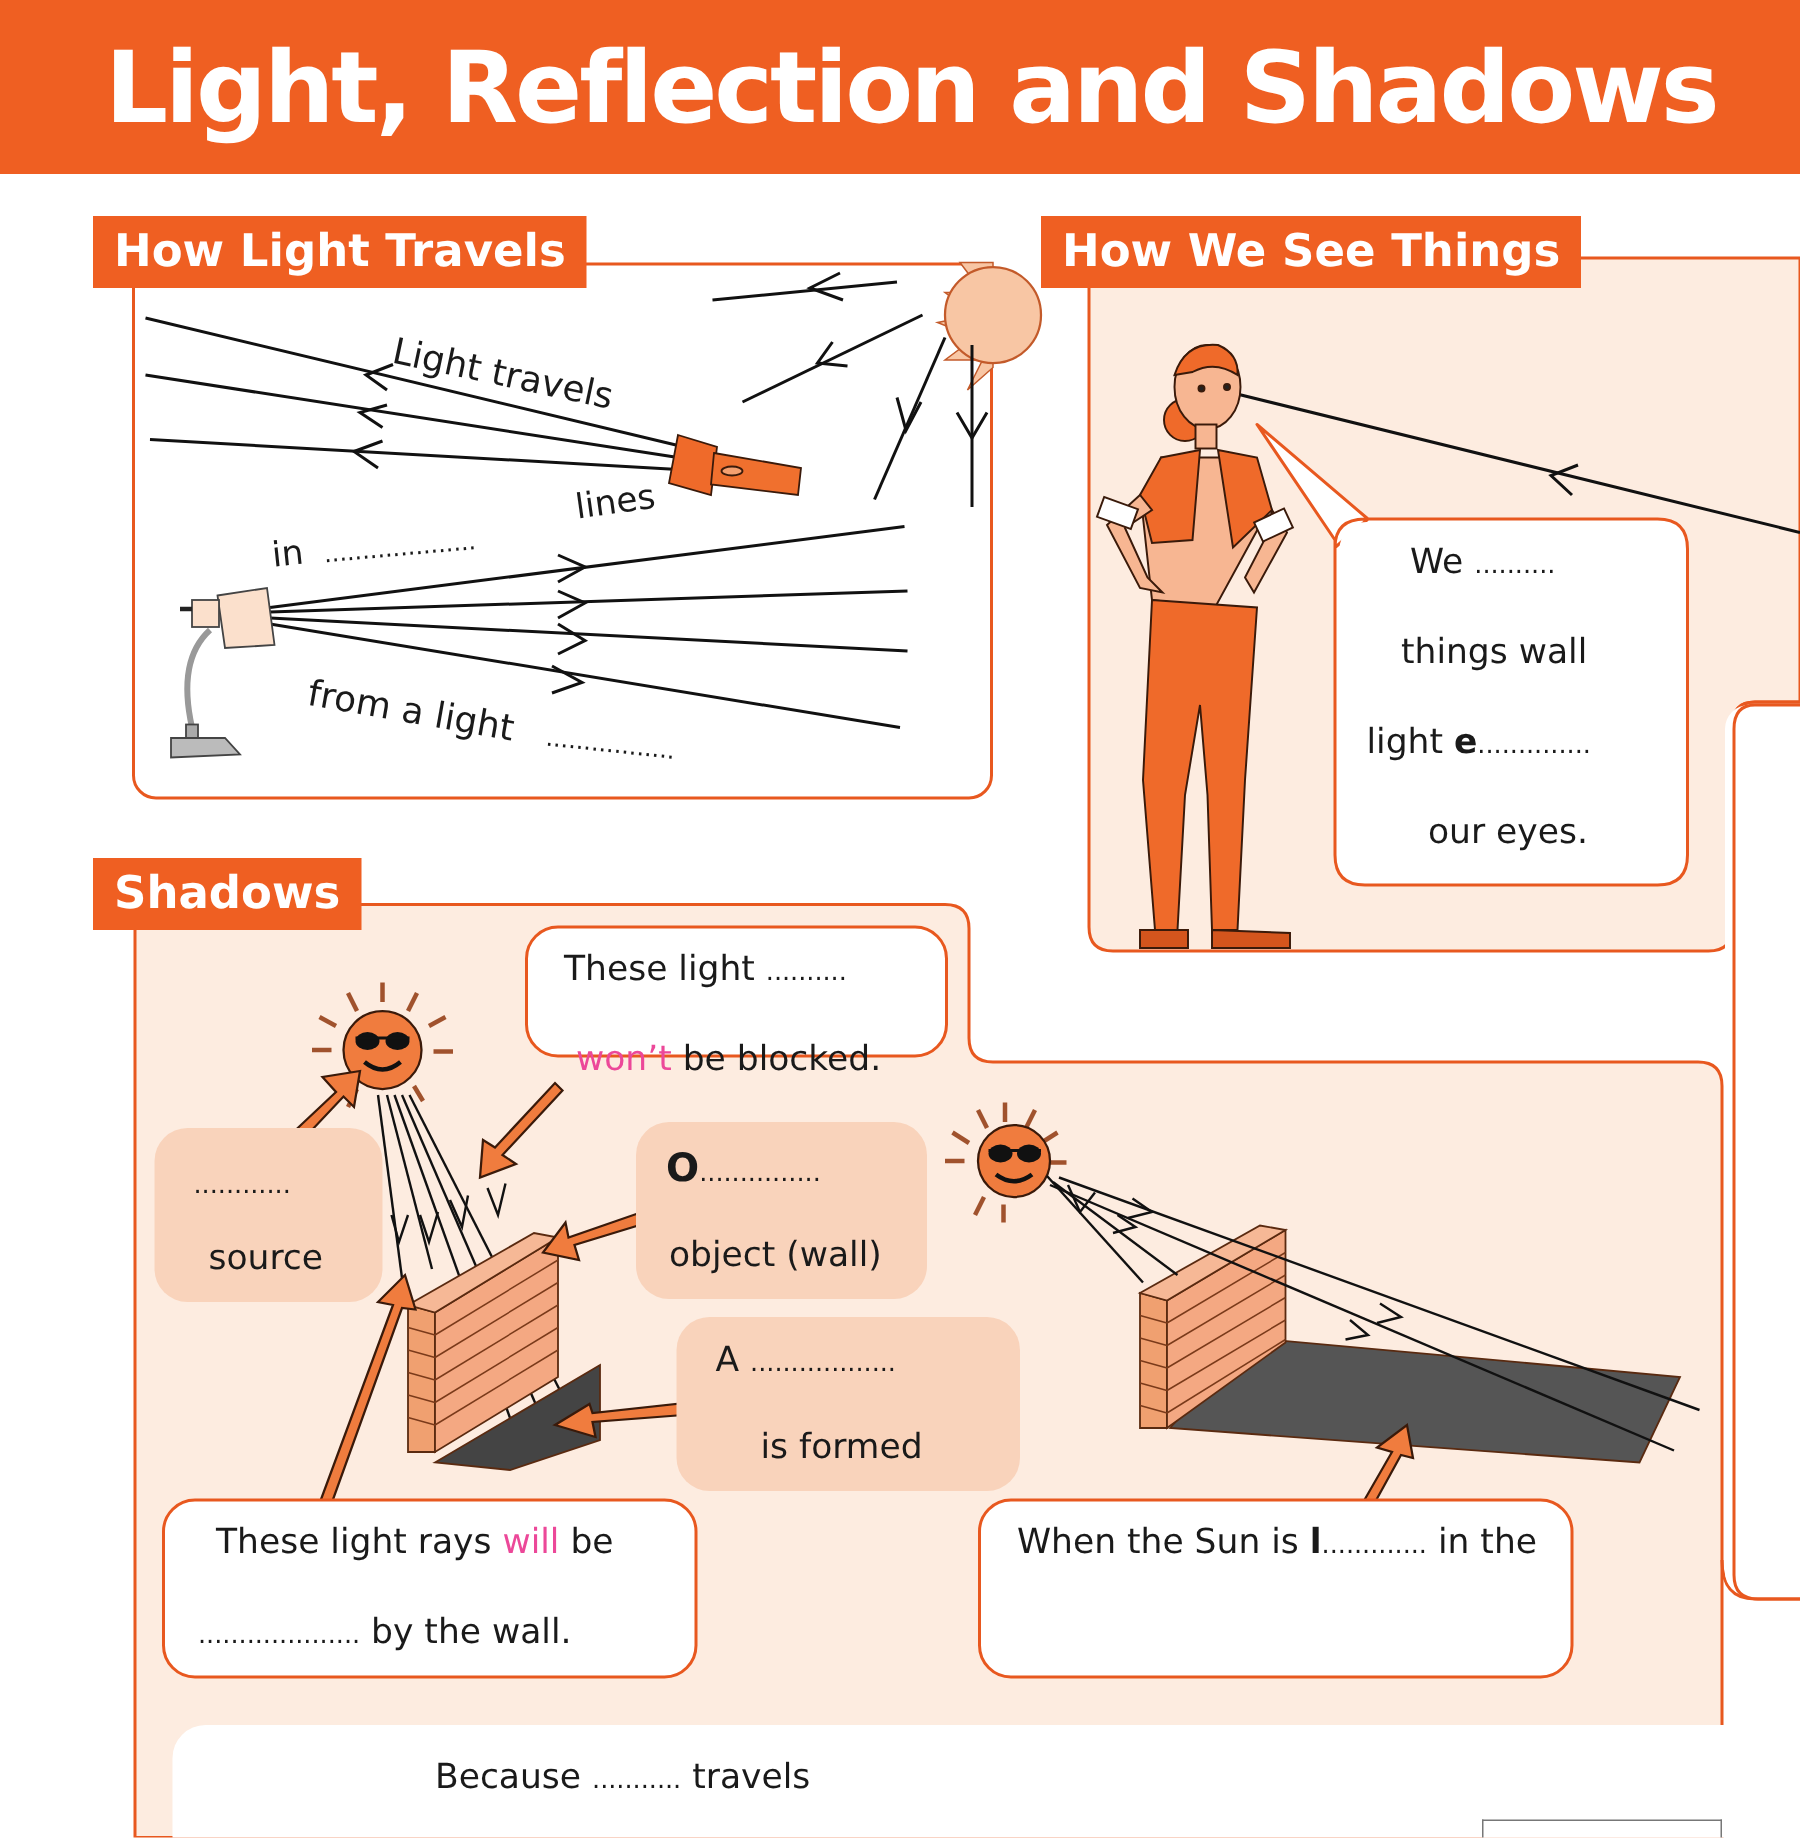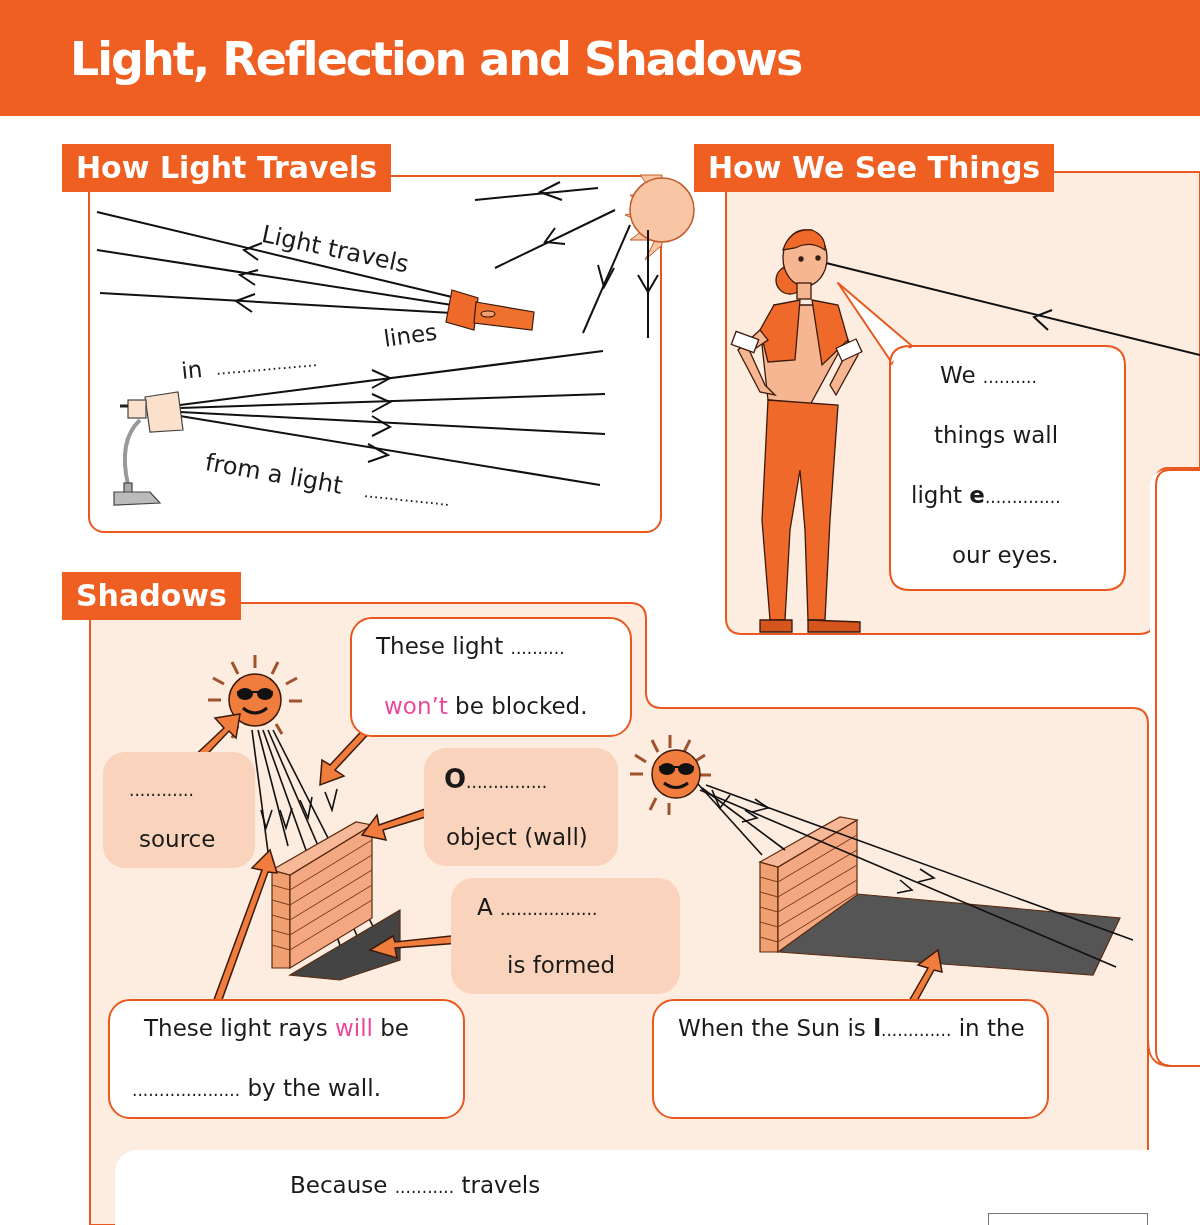--- a/index.html
+++ b/index.html
@@ -1,20 +1,20 @@
 <!DOCTYPE html>
 <html><head>
 <meta charset="utf-8">
 <style>
   * { box-sizing: border-box; margin: 0; padding: 0; }
   html, body { width: 1200px; height: 1225px; overflow: hidden; background: #ffffff; }
   body { position: relative; font-family: "DejaVu Sans", sans-serif; color: #1a1a1a; }
 
   .title-bar { position: absolute; left: 0; top: 0; width: 1200px; height: 116px; background: #ef5f22; }
-  .title-bar h1 { position: absolute; left: 70px; top: 14px; font-family: "DejaVu Sans", sans-serif; font-weight: bold; font-size: 46px; letter-spacing: -2px; color: #ffffff; line-height: 90px; }
+  .title-bar h1 { position: absolute; left: 70px; top: 14px; font-family: "DejaVu Sans", sans-serif; font-weight: bold; font-size: 66px; letter-spacing: -2px; color: #ffffff; line-height: 90px; }
 
   .sec-label { position: absolute; background: #ef5f22; color: #ffffff; font-family: "DejaVu Sans", sans-serif; font-weight: bold; font-size: 30px; line-height: 48px; padding: 0 14px; height: 48px; white-space: nowrap; }
 
   .panel { position: absolute; border: 2px solid #e8581f; border-radius: 16px; }
   .panel-white { background: #ffffff; }
 
   .box { position: absolute; border-radius: 22px; font-family: "DejaVu Sans", sans-serif; font-size: 23px; color: #1a1a1a; text-align: center; }
   .box-white { background: #ffffff; border: 2px solid #e8581f; }
   .box-tan { background: #f9d3bb; }
   .line { position: absolute; white-space: nowrap; }
@@ -250,21 +250,21 @@
   <g fill="#f07c3e" stroke="#3a1a0a" stroke-width="1.5">
     <polygon points="190,760 224,728 215,718 240,714 236,738 229,731 196,766"></polygon>
     <polygon points="375,727 335,770 344,776 320,785 322,760 330,765 370,722"></polygon>
     <polygon points="432,815 383,830 386,840 362,835 377,815 379,825 428,808"></polygon>
     <polygon points="460,943 395,948 397,958 370,950 393,936 395,942 460,935"></polygon>
     <polygon points="212,1005 262,870 252,868 270,850 277,873 268,872 219,1008"></polygon>
     <polygon points="905,1008 928,968 918,965 938,950 942,972 934,970 912,1010"></polygon>
   </g>
 </svg>
 
-<div class="box box-white" style="left:350px; top:617px; width:282px; height:120px;">
+<div class="box box-white" style="left:350px; top:617px; width:282px; height:88px;">
   <div class="line" style="left:24px; top:14px;">
     <span>These light</span>
     <span style="font-size:17px;">..........</span>
   </div>
   <div class="line" style="left:32px; top:74px;">
     <span class="orange">won’t</span>
     <span>be blocked.</span>
   </div>
 </div>
 

